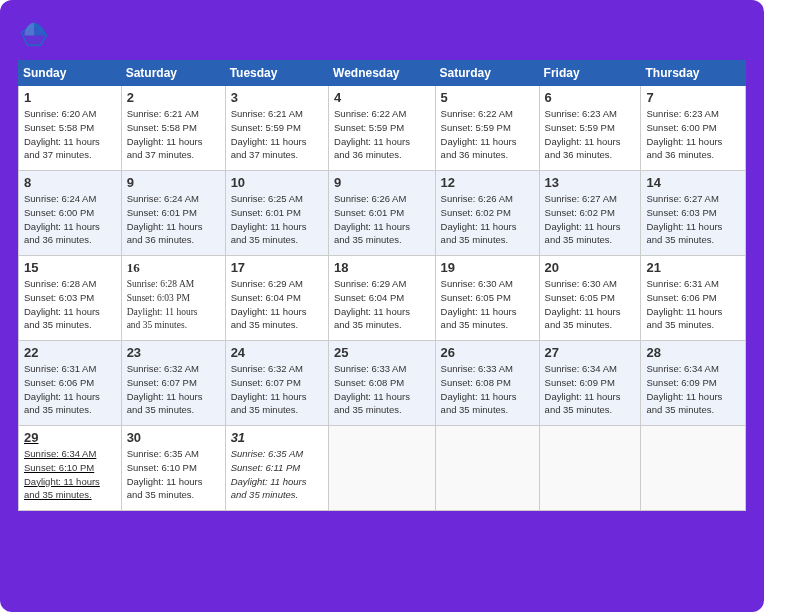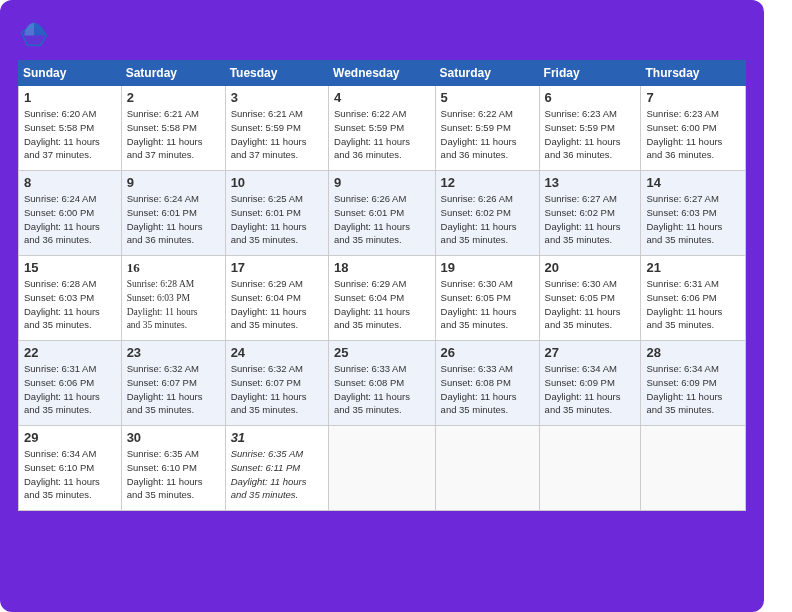--- a/index.html
+++ b/index.html
@@ -329,21 +329,21 @@
           </td>
           <td style="background: rgb(238, 243, 251);">
             <span class="day-num">28</span>
             <div class="day-info" style="white-space: pre-line;">Sunrise: 6:34 AM
 Sunset: 6:09 PM
 Daylight: 11 hours
 and 35 minutes.</div>
           </td>
         </tr>
         <tr>
-          <td style="background: rgb(255, 255, 255);">
+          <td style="background: rgb(255, 255, 255); text-decoration: underline;">
             <span class="day-num">29</span>
             <div class="day-info" style="white-space: pre-line;">Sunrise: 6:34 AM
 Sunset: 6:10 PM
 Daylight: 11 hours
 and 35 minutes.</div>
           </td>
           <td style="background: rgb(255, 255, 255);">
             <span class="day-num">30</span>
             <div class="day-info" style="white-space: pre-line;">Sunrise: 6:35 AM
 Sunset: 6:10 PM

